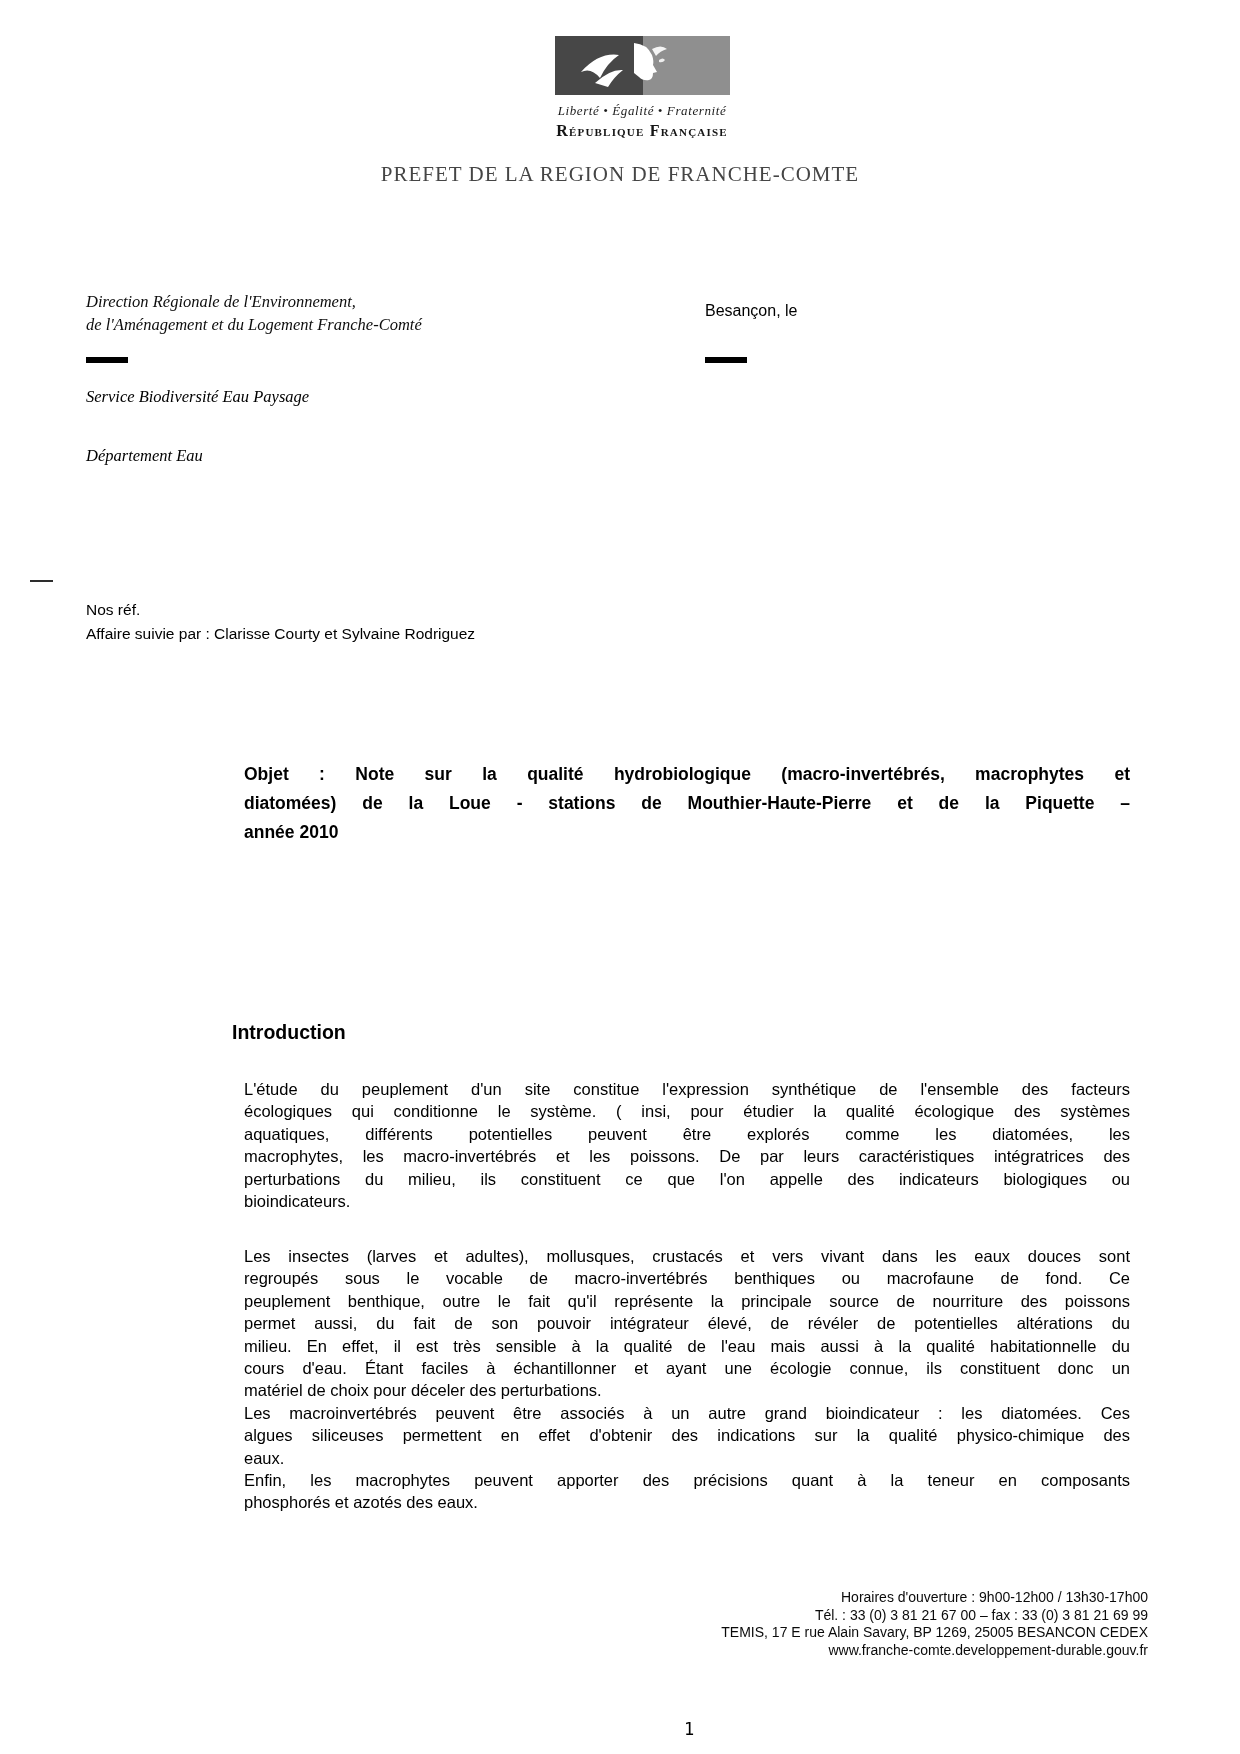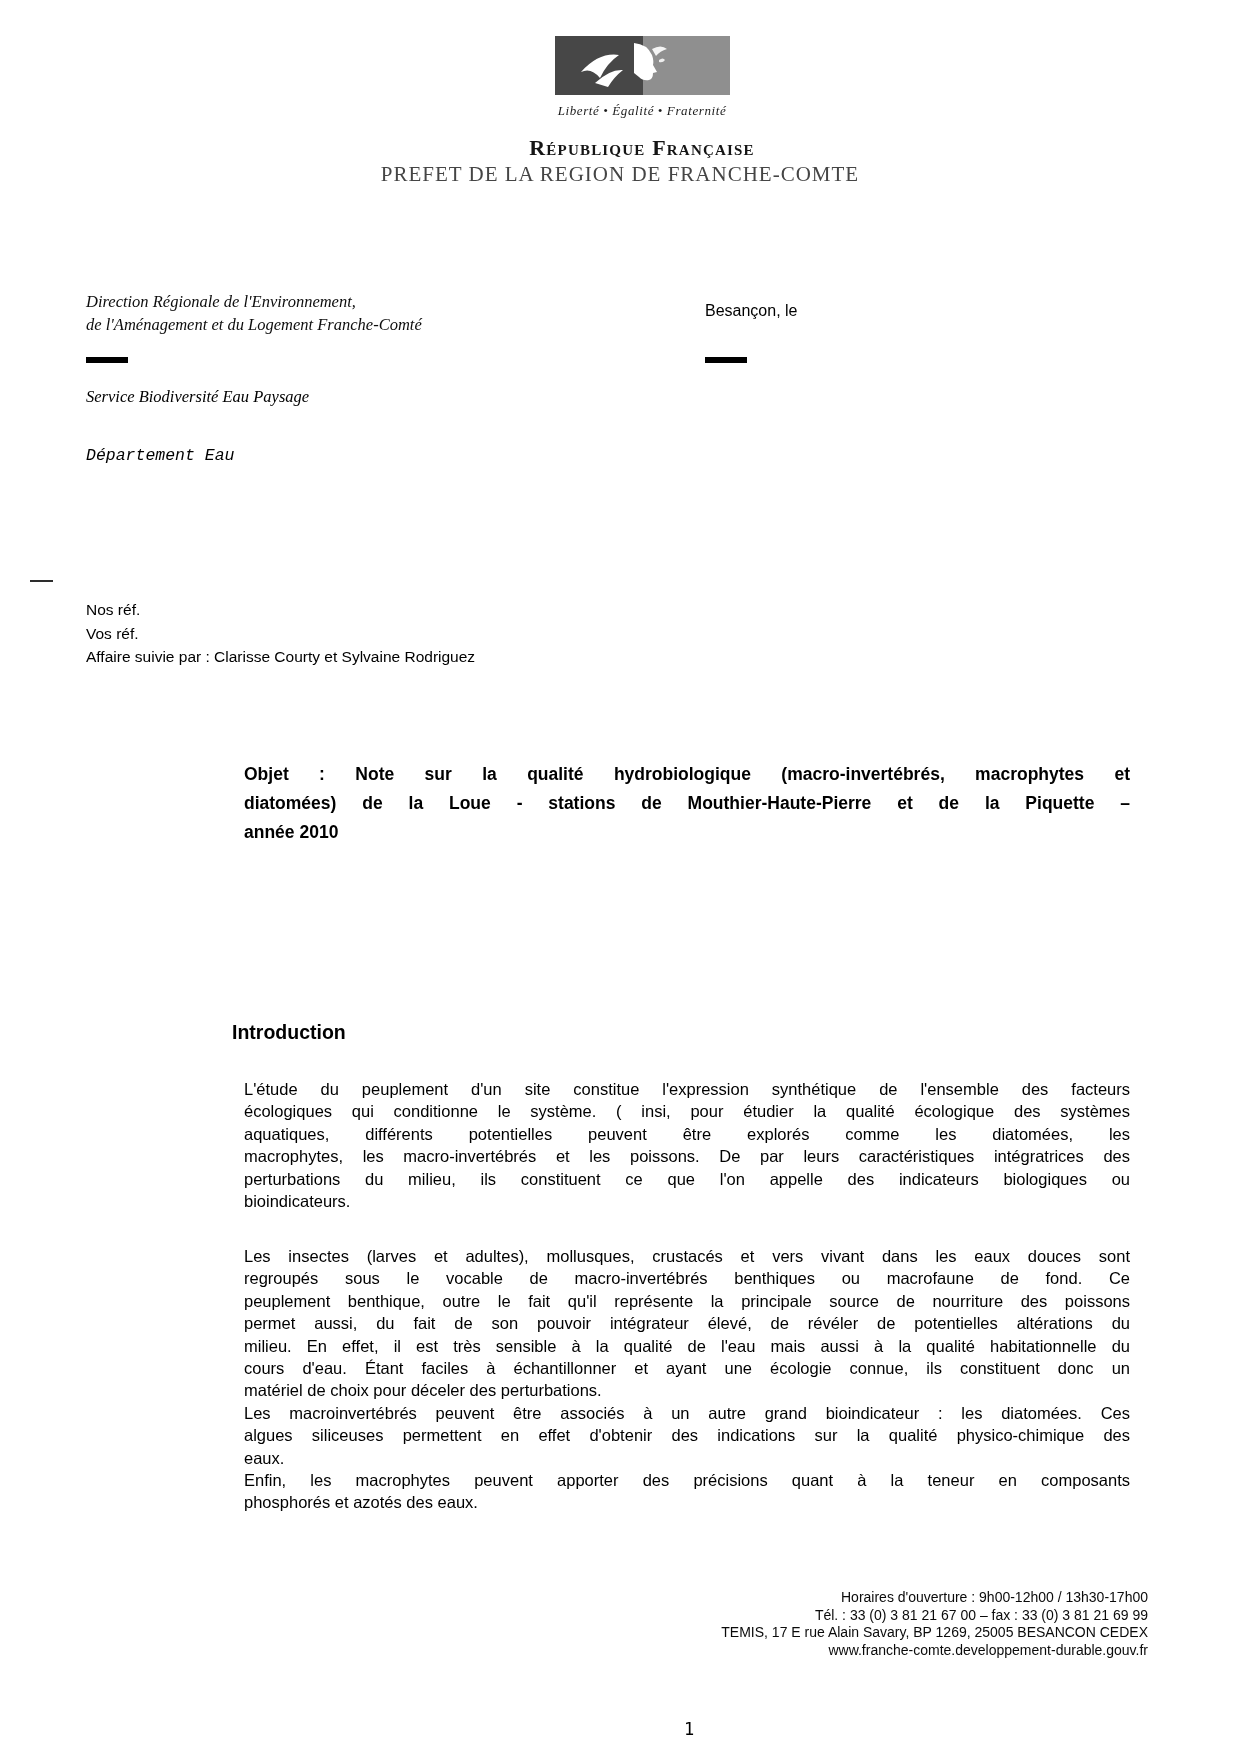--- a/index.html
+++ b/index.html
@@ -20,24 +20,24 @@
     font-style:italic;
     font-size:13px;
     letter-spacing:.6px;
     color:#1c1c1c;
     margin-top:4px;
   }
   .republique{
     font-family:"Liberation Serif",serif;
     font-variant:small-caps;
     font-weight:600;
-    font-size:22px;
+    font-size:16px;
     letter-spacing:1.2px;
     color:#151515;
-    margin-top:16px;
+    margin-top:3px;
   }
   .prefet{
     position:absolute;left:0;right:0;top:162px;
     text-align:center;
     font-family:"Liberation Serif",serif;
     font-size:21px;
     letter-spacing:1px;
     color:#454545;
   }
   
@@ -48,21 +48,21 @@
     font-size:16.5px;
     line-height:23px;
     color:#0d0d0d;
   }
   .service{
     position:absolute;left:86px;top:387px;
     font-family:"Liberation Serif",serif;font-style:italic;font-size:16.5px;
   }
   .departement{
     position:absolute;left:86px;top:446px;
-    font-family:Liberation Mono, monospace;font-style:italic;font-size:16.5px;
+    font-family:Liberation Serif, serif;font-style:italic;font-size:16.5px;
   }
   .bar{position:absolute;height:6px;width:42px;background:#000;}
   .bar-left{left:86px;top:357px;}
   .bar-right{left:705px;top:357px;}
   .place-date{position:absolute;left:705px;top:291px;font-size:16px;margin-top:11px;}
   .margin-tick{position:absolute;left:30px;top:580px;width:23px;height:2px;background:#2d2d2d;}
   
   .refs{
     position:absolute;left:86px;top:598px;
     font-weight:normal;font-size:15.5px;line-height:23.5px;
@@ -123,21 +123,20 @@
   <div class="bar bar-left"></div>
   <div class="bar bar-right"></div>
   <div class="place-date">Besançon, le</div>
   <div class="service">Service Biodiversité Eau Paysage</div>
   <div class="departement">Département Eau</div>
 
   <div class="margin-tick"></div>
 
   <div class="refs">
     <div>Nos réf.</div>
-    <div>Vos réf.</div>
     <div>Affaire suivie par : Clarisse Courty et Sylvaine Rodriguez</div>
   </div>
 
   <div class="subject">
       <div class="jline">Objet : Note sur la qualité hydrobiologique (macro-invertébrés, macrophytes et</div>
       <div class="jline">diatomées) de la Loue - stations de Mouthier-Haute-Pierre et de la Piquette –</div>
       <div class="jline end">année 2010</div>
     </div>
 
   <div class="intro-heading">Introduction</div>

